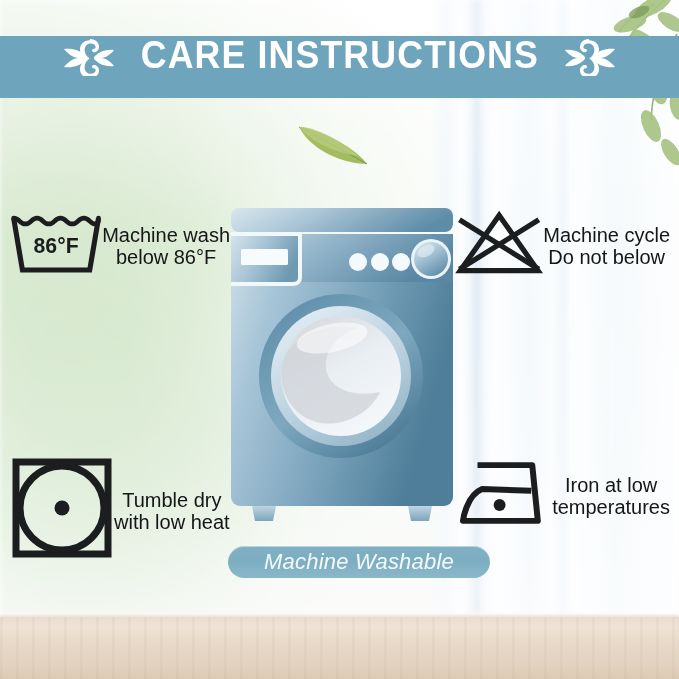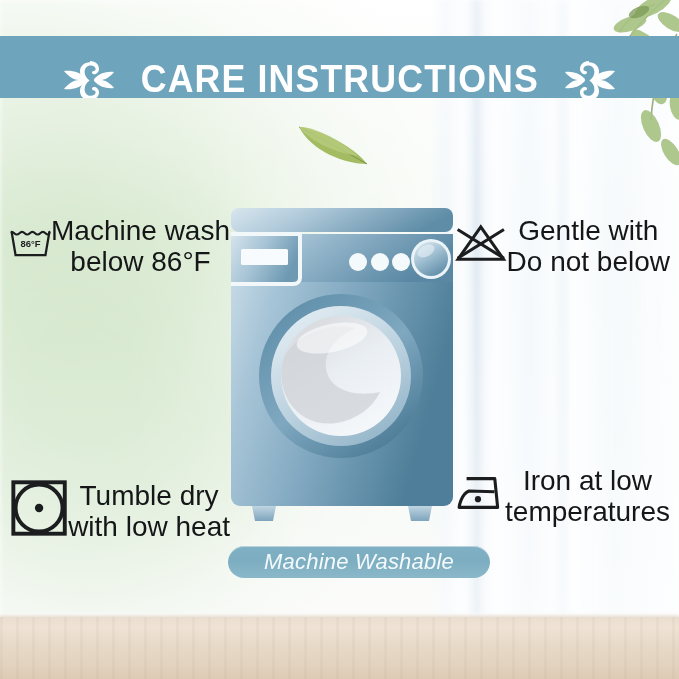--- a/index.html
+++ b/index.html
@@ -76,21 +76,21 @@
   }
 
   
   .sprig{position:absolute;top:-6px;right:-4px;width:148px;height:175px;}
   .leaf-float{position:absolute;left:296px;top:120px;width:74px;height:48px;}
 
   
   .banner{
     position:absolute;left:0;top:36px;width:679px;height:62px;
     background:#6ea5bd;
-    display:flex;align-items:flex-end;justify-content:center;
+    display:flex;align-items:flex-start;justify-content:center;
     gap:10px;
   }
   .banner-title{
     color:#ffffff;
     font-size:38px;
     font-weight:bold;
     letter-spacing:1.2px;
     line-height:1;
     transform:scaleX(.94);
     white-space:nowrap;
@@ -98,21 +98,21 @@
   .fleur{width:56px;height:40px;flex:0 0 auto;}
   .fleur.right{transform:scaleX(-1);}
 
   
   .cell{position:absolute;display:flex;align-items:center;}
   .cell .glyph{display:block;}
   .caption{
     margin-top:6px;
     text-align:center;
     color:#151617;
-    font-size:28px;
+    font-size:20px;
     line-height:1.12;
     white-space:nowrap;
   }
 
   #cell-wash{left:10px;top:200px;width:220px;}
   #cell-bleach{left:455px;top:200px;width:215px;}
   #cell-dry{left:10px;top:456px;width:220px;}
   #cell-iron{left:455px;top:450px;width:215px;}
 
   
@@ -200,21 +200,21 @@
     </div>
   </div>
 
   <div class="cell" id="cell-bleach">
     <svg class="glyph" width="118" height="86" viewBox="0 0 118 86">
       <path d="M59 6 L111 80 L7 80 Z" fill="none" stroke="#1b1d1f" stroke-width="7" stroke-linejoin="miter"></path>
       <line x1="6" y1="12" x2="112" y2="78" stroke="#1b1d1f" stroke-width="7" stroke-linecap="butt"></line>
       <line x1="112" y1="12" x2="6" y2="78" stroke="#1b1d1f" stroke-width="7" stroke-linecap="butt"></line>
     </svg>
     <div class="caption">
-      <div>Gentle with</div>
+      <div>Machine cycle</div>
       <div>Do not below</div>
     </div>
   </div>
 
   <div class="cell" id="cell-dry">
     <svg class="glyph" width="104" height="104" viewBox="0 0 104 104">
       <rect x="6" y="6" width="92" height="92" fill="none" stroke="#1b1d1f" stroke-width="7"></rect>
       <circle cx="52" cy="52" r="42" fill="none" stroke="#1b1d1f" stroke-width="7"></circle>
       <circle cx="52" cy="52" r="7.5" fill="#1b1d1f"></circle>
     </svg>

